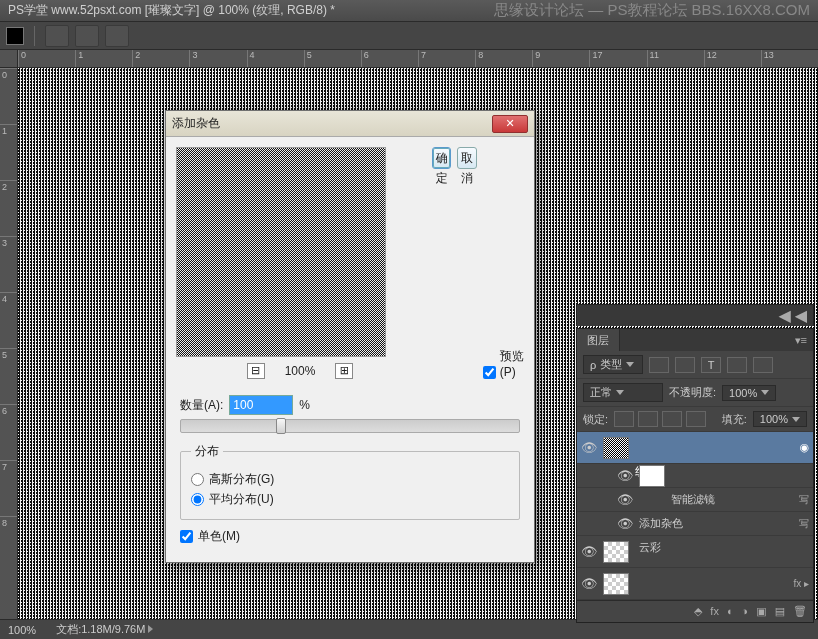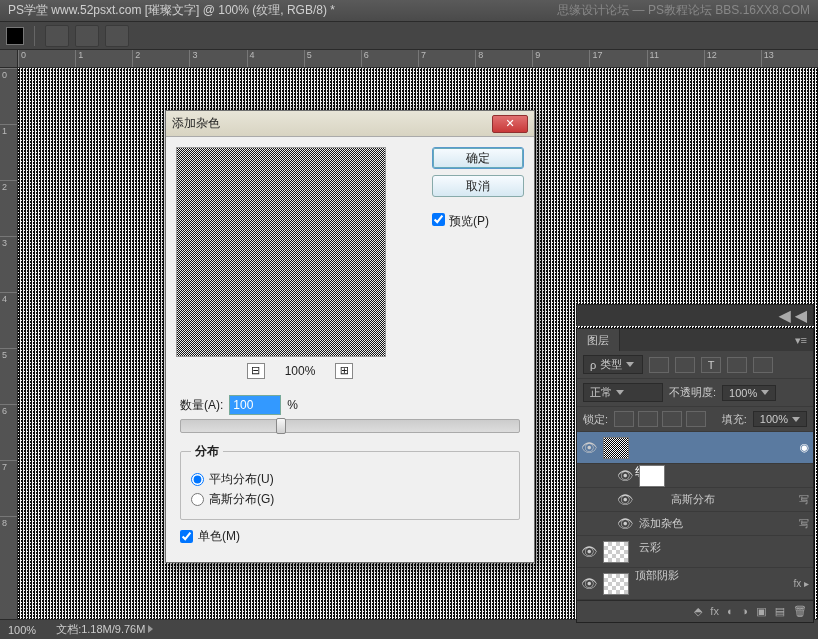--- a/index.html
+++ b/index.html
@@ -1,19 +1,19 @@
 <!DOCTYPE html>
 <html><head>
 <meta charset="utf-8">
 <style>
 * { margin: 0; padding: 0; box-sizing: border-box; font-family: "Microsoft YaHei", "SimSun", sans-serif; }
 body { background: #535353; width: 818px; height: 639px; overflow: hidden; position: relative; }
 
 .titlebar { height: 22px; background: linear-gradient(#5a5a5a,#4a4a4a); color: #d0d0d0; font-size: 12px; display: flex; align-items: center; padding: 0 8px; border-bottom: 1px solid #2a2a2a; }
-.titlebar .right { margin-left: auto; color: #888; font-size: 12px; }
+.titlebar .right { margin-left: auto; color: #888; font-size: 15px; }
 
 .optbar { height: 28px; background: #454545; border-bottom: 1px solid #2a2a2a; display: flex; align-items: center; gap: 6px; padding: 0 6px; }
 .optbar .swatch { width: 18px; height: 18px; background: #000; border: 1px solid #777; }
 .optbar .sep { width: 1px; height: 20px; background: #666; margin: 0 4px; }
 .optbar .iconbtn { width: 24px; height: 22px; background: #505050; border: 1px solid #3a3a3a; border-radius: 2px; }
 
 .workspace { position: absolute; top: 50px; left: 0; right: 0; bottom: 20px; background: #404040; }
 .ruler-h { position: absolute; top: 0; left: 18px; right: 0; height: 18px; background: #535353; border-bottom: 1px solid #2a2a2a; display: flex; color: #bbb; font-size: 9px; }
 .ruler-h div { flex: 1; border-left: 1px solid #777; padding-left: 2px; }
 .ruler-v { position: absolute; top: 18px; left: 0; width: 18px; bottom: 0; background: #535353; border-right: 1px solid #2a2a2a; color: #bbb; font-size: 9px; }
@@ -30,32 +30,32 @@
 
 .dialog { position: absolute; top: 110px; left: 165px; width: 370px; background: #f0f0f0; border: 1px solid #707070; box-shadow: 3px 3px 12px rgba(0,0,0,0.5); font-size: 12px; color: #222; }
 .dialog-title { height: 26px; background: linear-gradient(#e8e5d8, #d8d4c2); display: flex; align-items: center; padding: 0 6px; border-bottom: 1px solid #aaa; }
 .dlg-close { margin-left: auto; width: 36px; height: 18px; background: linear-gradient(#e07070,#c83838); border: 1px solid #903030; border-radius: 2px; display:flex; align-items:center; justify-content:center; color:#fff; font-size:11px; }
 .dialog-body { display: flex; padding: 10px; gap: 8px; }
 .preview-col { flex: 1; }
 .preview-box { width: 210px; height: 210px; border: 1px solid #999; overflow:hidden; position:relative; background:#888; }
 .preview-box::after { content:""; position:absolute; inset:0; background: repeating-conic-gradient(#000 0 0.25%, #fff 0 0.5%) 0 0/2px 2px; opacity:0.85; filter:contrast(400%); }
 .zoom-row { display: flex; align-items: center; justify-content: center; gap: 20px; margin-top: 6px; }
 .zoom-btn { width: 18px; height: 16px; border: 1px solid #888; background: #fff; text-align:center; font-size:11px; line-height:13px; }
-.btn-col { width: 92px; display: flex; flex-direction: column; gap: 6px; }
+.btn-col { width: 92px; display: flex; flex-direction: row; gap: 6px; }
 .ps-btn { height: 22px; border: 1px solid #8aa; border-radius: 3px; background: linear-gradient(#f7fbff,#d6e8f2); text-align: center; line-height: 20px; }
 .ps-btn.default { border-color: #5a9acc; box-shadow: 0 0 0 1px #6ab inset; }
-.chk-row { display:flex; align-items:flex-start; gap:4px; margin-top:10px; }
+.chk-row { display:flex; align-items:flex-end; gap:4px; margin-top:1px; }
 .lower { padding: 0 14px 14px 14px; }
 .amount-row { display:flex; align-items:center; gap:6px; margin: 6px 0 4px; }
-.amount-input { width: 52px; border: 1px solid #7a9; padding: 2px 3px; background:#fff; }
+.amount-input { width: 64px; border: 1px solid #7a9; padding: 2px 3px; background:#fff; }
 .amount-input.sel { background:#3399ff; color:#fff; }
 .slider { height: 14px; background: linear-gradient(#ccc,#ddd); border:1px solid #aaa; border-radius:2px; position:relative; margin-bottom:10px; }
 .slider .thumb { position:absolute; top:-2px; left:28%; width:10px; height:16px; background:linear-gradient(#f8f8f8,#d0d0d0); border:1px solid #888; border-radius:2px; }
 fieldset { border: 1px solid #bbb; padding: 8px 10px; border-radius: 2px; }
-fieldset legend { padding: 0 4px; font-weight: bold; }
+fieldset legend { padding: 0 4px; }
 .radio-row, .chk-row2 { display:flex; align-items:center; gap:5px; margin:3px 0; }
 
 
 .panel { position: absolute; right: 4px; top: 328px; width: 238px; background: #454545; color: #ccc; font-size: 11px; border: 1px solid #222; }
 .panel-tabs { display:flex; height: 22px; background:#383838; align-items:center; }
 .panel-tab { padding: 0 10px; height:100%; display:flex; align-items:center; background:#454545; border-right:1px solid #2a2a2a; }
 .panel-tabs .spacer { flex:1; }
 .panel-tabs .icons { display:flex; gap:6px; padding-right:6px; color:#aaa; }
 .panel-row { display:flex; align-items:center; gap:6px; padding: 4px 6px; border-bottom:1px solid #3a3a3a; }
 .panel-row .select { background:#3a3a3a; border:1px solid #2a2a2a; padding:1px 6px; display:flex; align-items:center; gap:4px; min-width:60px; }
@@ -162,26 +162,26 @@
       <span>数量(A):</span>
       <span class="amount-input sel">100</span>
       <span>%</span>
     </div>
     <div class="slider">
         <div class="thumb"></div>
       </div>
     <fieldset>
       <legend>分布</legend>
       <label class="radio-row">
+        <input type="radio" name="dist" style="">
+        <span>高斯分布(G)</span>
+      </label>
+      <label class="radio-row">
         <input type="radio" name="dist" checked="" style="">
         <span>平均分布(U)</span>
-      </label>
-      <label class="radio-row">
-        <input type="radio" name="dist" style="">
-        <span>高斯分布(G)</span>
       </label>
     </fieldset>
     <label class="chk-row2" style="margin-top:8px">
       <input type="checkbox" checked="" style="">
       <span>单色(M)</span>
     </label>
   </div>
 </div>
 
 <div class="collapse-bar">
@@ -235,36 +235,35 @@
         <div class="eye vis">👁</div>
         <div class="thumb-sq noise-t">
           <div class="smarticon"></div>
         </div>
         <div class="flex">纹理</div>
         <div>◉</div>
       </div>
       <div class="layer sub">
         <div class="eye vis">👁</div>
         <div class="thumb-sq white"></div>
-        <div class="flex">高斯分布</div>
+        <div class="flex">智能滤镜</div>
       </div>
       <div class="layer sub">
         <div class="eye vis">👁</div>
         <div class="flex">添加杂色</div>
         <div class="tag">写</div>
       </div>
       <div class="layer sub">
         <div class="eye vis">👁</div>
         <div class="flex">云彩</div>
         <div class="tag">写</div>
       </div>
       <div class="layer">
         <div class="eye vis">👁</div>
         <div class="thumb-sq checker"></div>
-        <div class="flex">顶部阴影</div>
       </div>
       <div class="layer">
         <div class="eye vis">👁</div>
         <div class="thumb-sq checker"></div>
         <div class="flex">图层 4</div>
         <div class="tag">fx ▸</div>
       </div>
     </div>
   <div class="panel-footer">
     <span>⬘</span>

